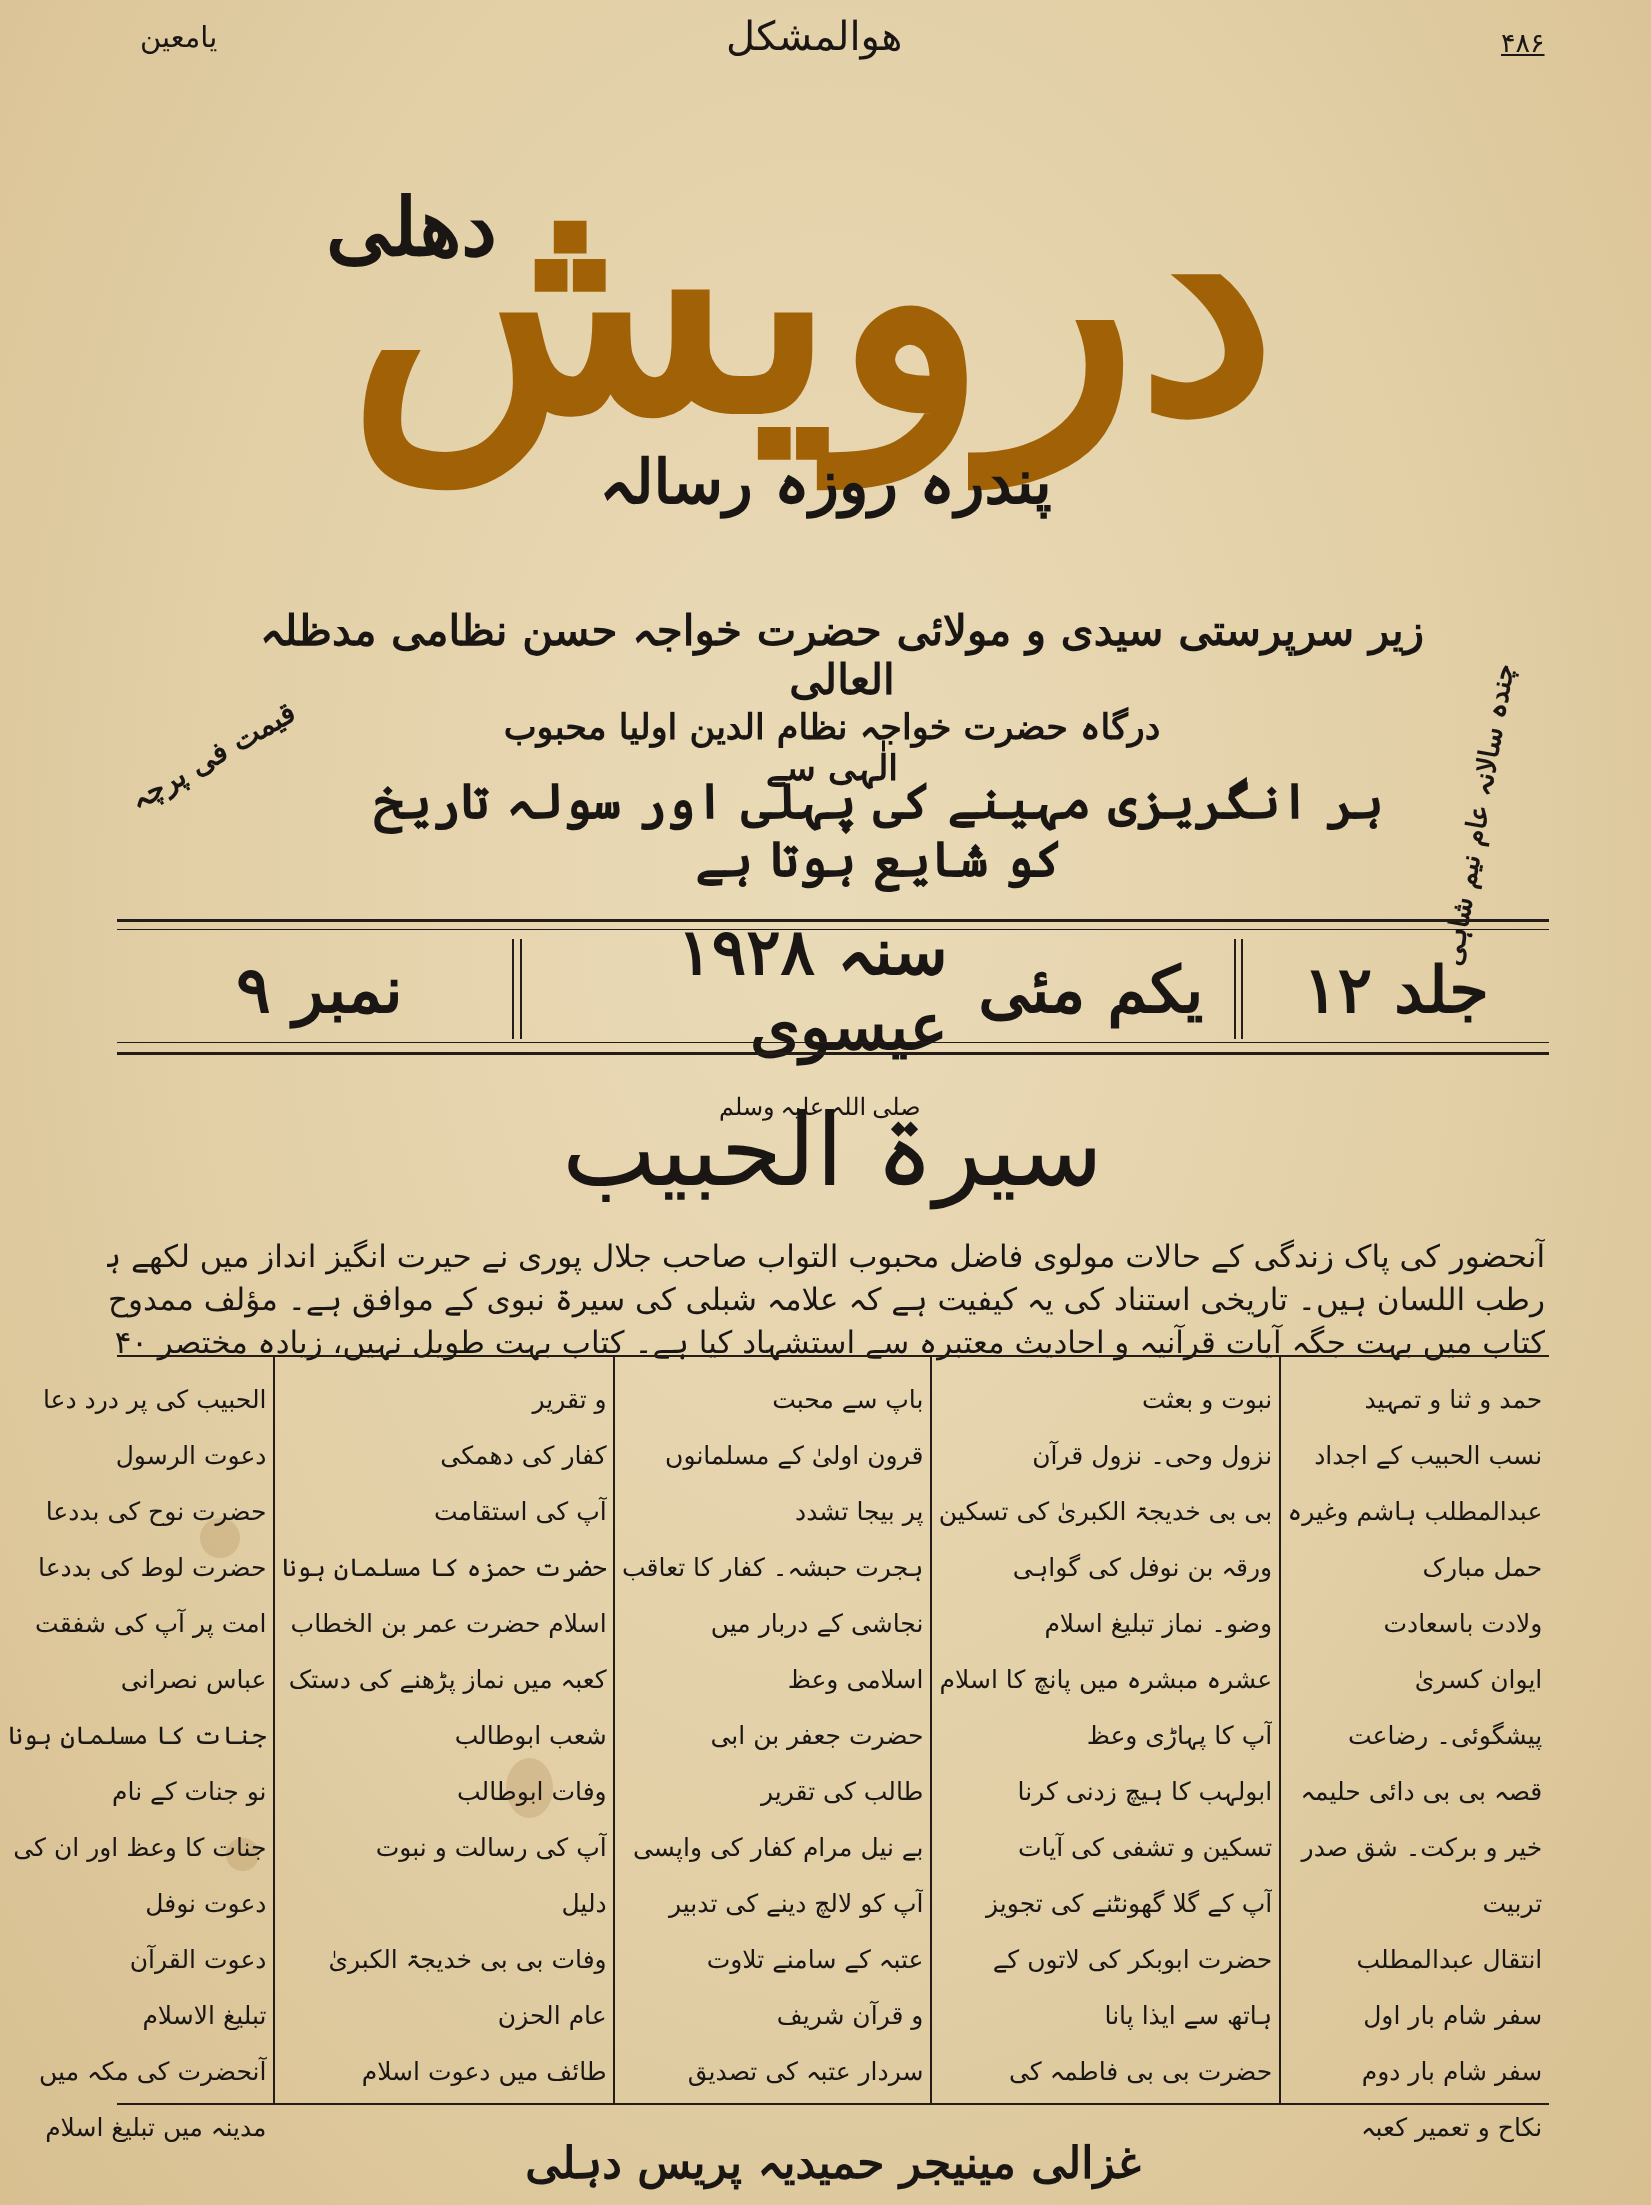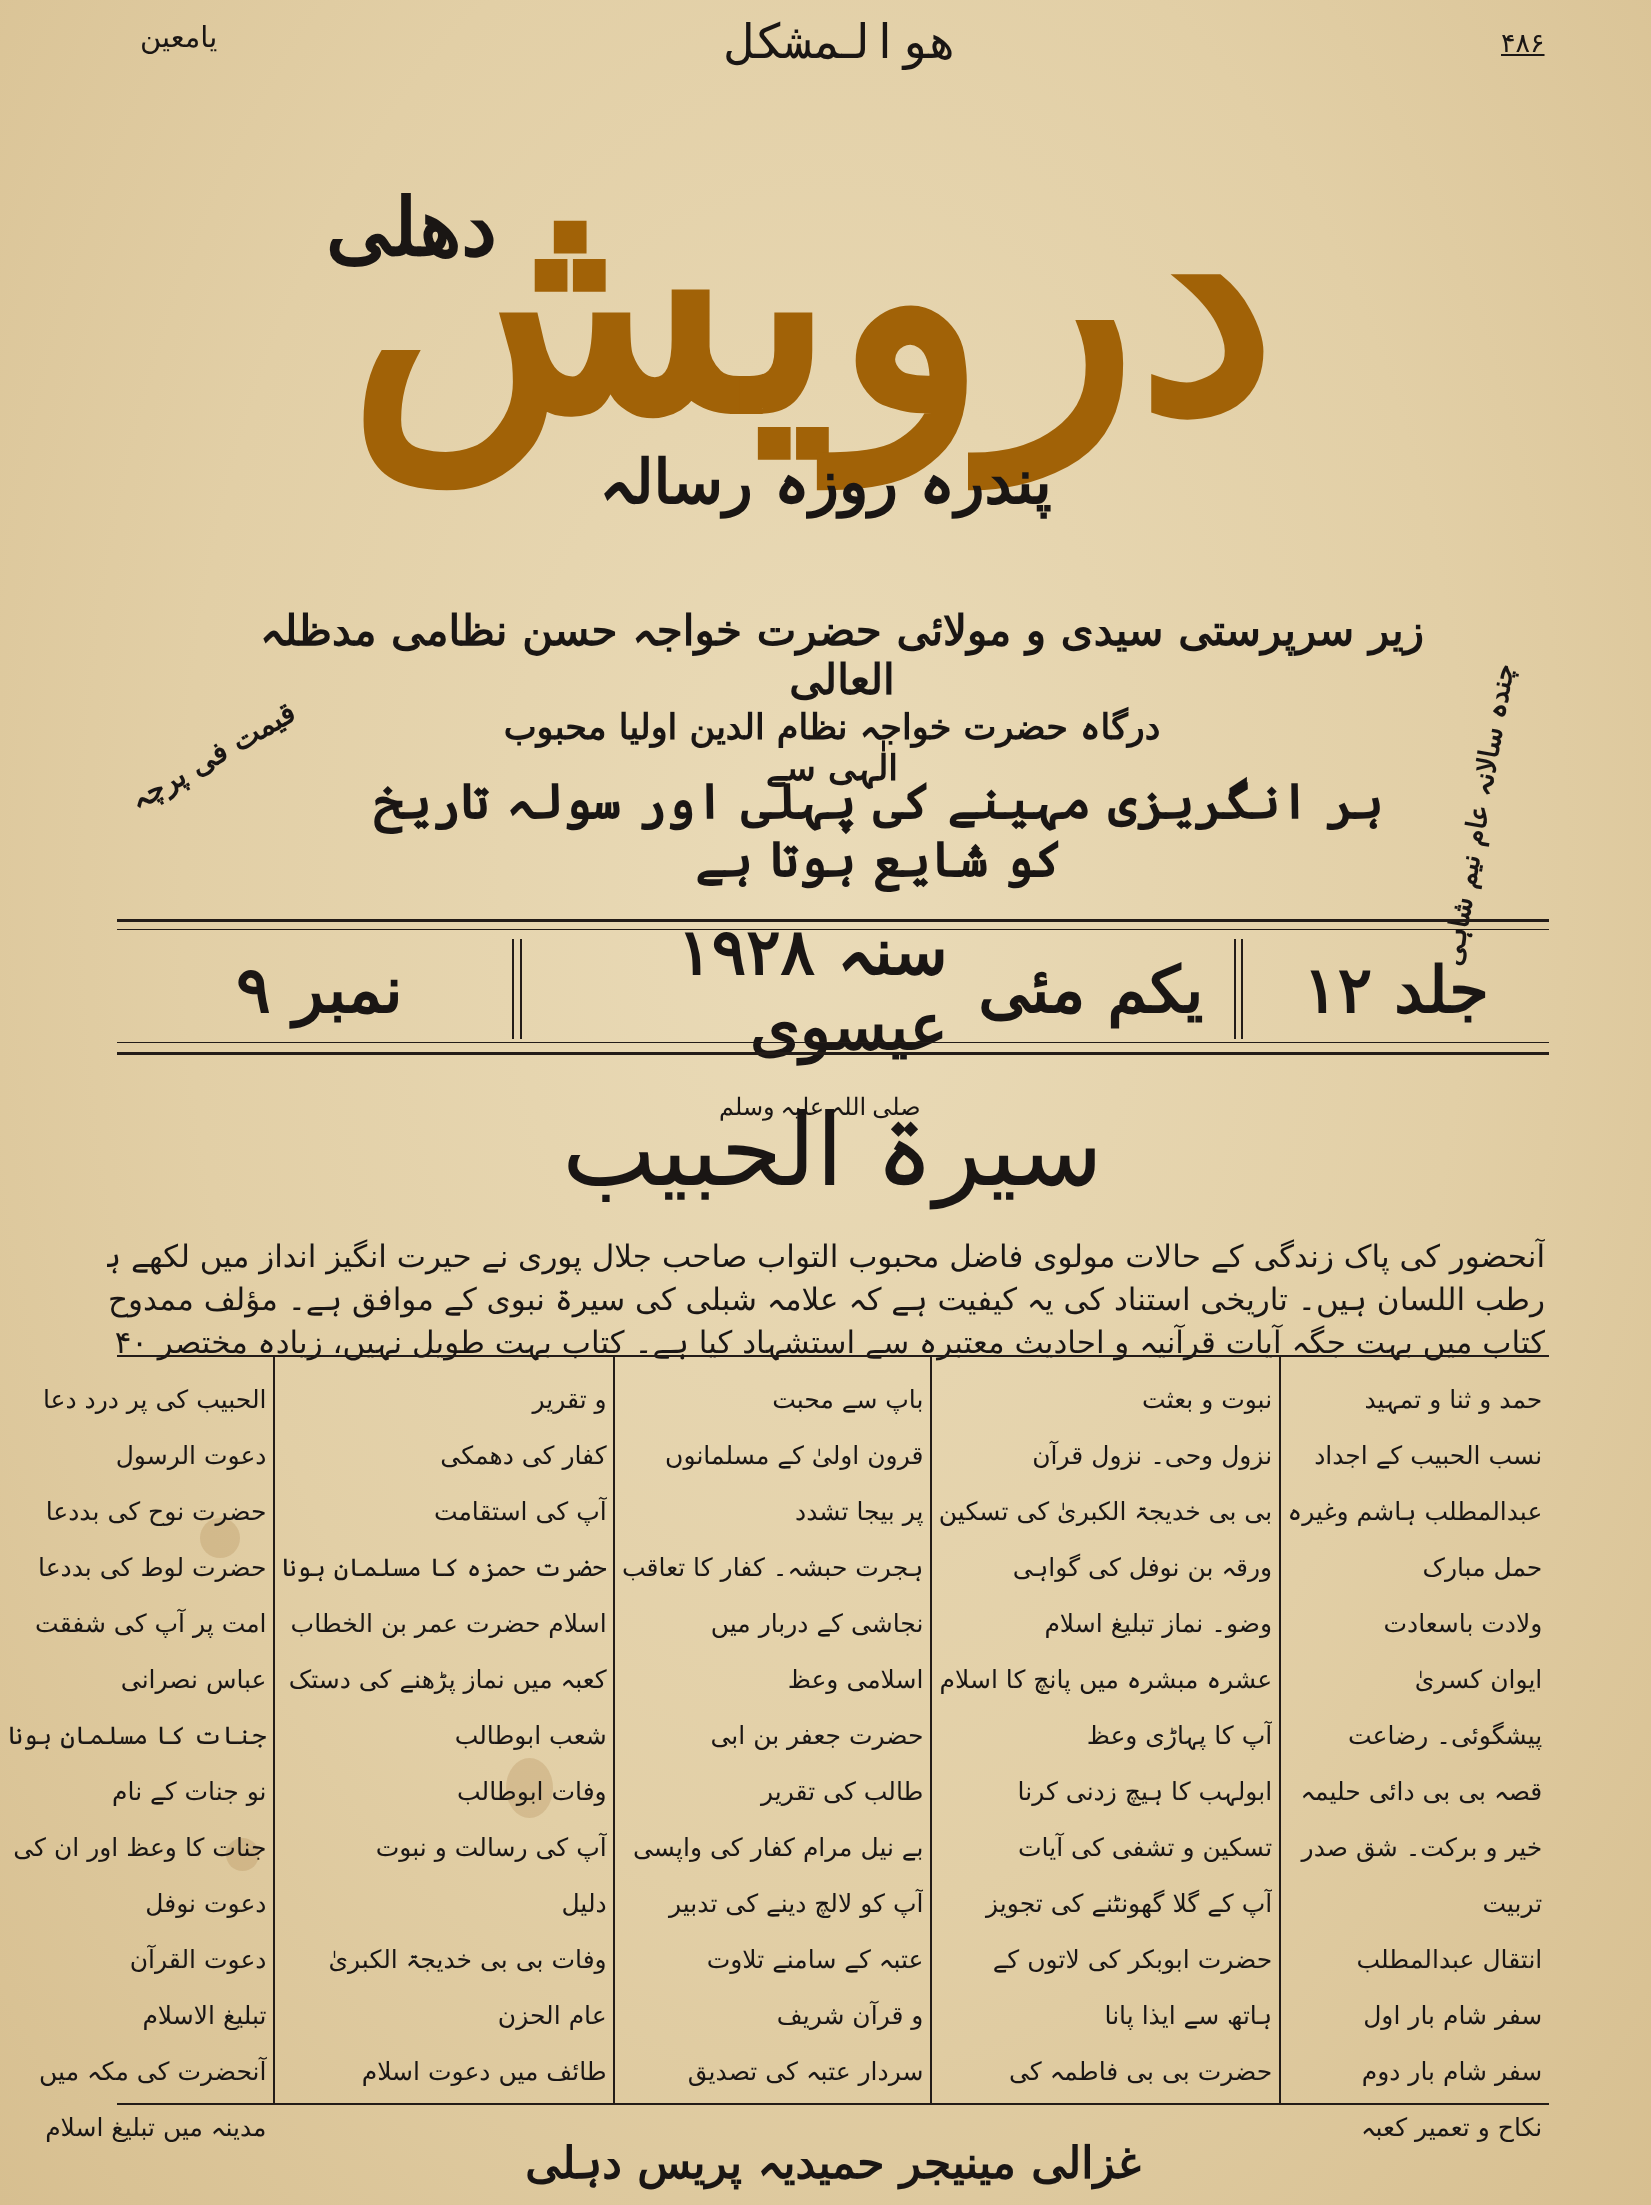--- a/index.html
+++ b/index.html
@@ -9,21 +9,21 @@
     color:#1a1614;
     font-family: "DejaVu Sans", sans-serif;
   }
   .rtl { direction: rtl; unicode-bidi: embed; }
   .masthead-word {
     position:absolute; left:313px; top:93px; width:999px; height:413px;
     font-family:"DejaVu Serif", serif; font-weight:bold; font-size:313px; line-height:413px;
     text-align:center; letter-spacing:-6.7px; color:#a16207;
   }
   .dehli { position:absolute; left:326px; top:180px; font-size:80px; font-family:"DejaVu Serif", serif; font-weight:bold; }
-  .invocation { position:absolute; left:726px; top:13.3px; font-size:48px; font-family:Liberation Mono, monospace; }
+  .invocation { position:absolute; left:726px; top:13.3px; font-size:40px; font-family:Liberation Serif, serif; }
   .subtitle { position:absolute; left:426px; top:446px; width:799px; text-align:center; font-size:61px; font-family:"DejaVu Serif",serif; font-weight:bold; }
   .patron { position:absolute; left:226px; top:606px; width:1232px; text-align:center; font-size:42px; font-family:"DejaVu Serif",serif; font-weight:bold; }
   .dargah { position:absolute; left:466px; top:706px; width:732px; text-align:center; font-size:35px; font-family:"DejaVu Serif",serif; font-weight:bold; }
   .schedule { position:absolute; left:373px; top:772px; width:1012px; text-align:center; font-size:49px; font-family:"DejaVu Serif",serif; font-weight:bold; }
   .side-note { position:absolute; font-family:"DejaVu Serif",serif; font-weight:bold; }
   .rule { position:absolute; left:117px; width:1432px; height:2.7px; background:#231c18; }
   .rule.thin { height:1.3px; }
   .issue-bar { position:absolute; left:117px; top:939px; width:1432px; height:100px; display:flex; direction:rtl; }
   .issue-cell { display:flex; align-items:center; justify-content:center; font-family:"DejaVu Serif",serif; font-weight:bold; font-size:64px; }
   .vsep { width:9.3px; border-left:2px solid #231c18; border-right:2px solid #231c18; box-sizing:border-box; height:100px; margin-top:0; }

